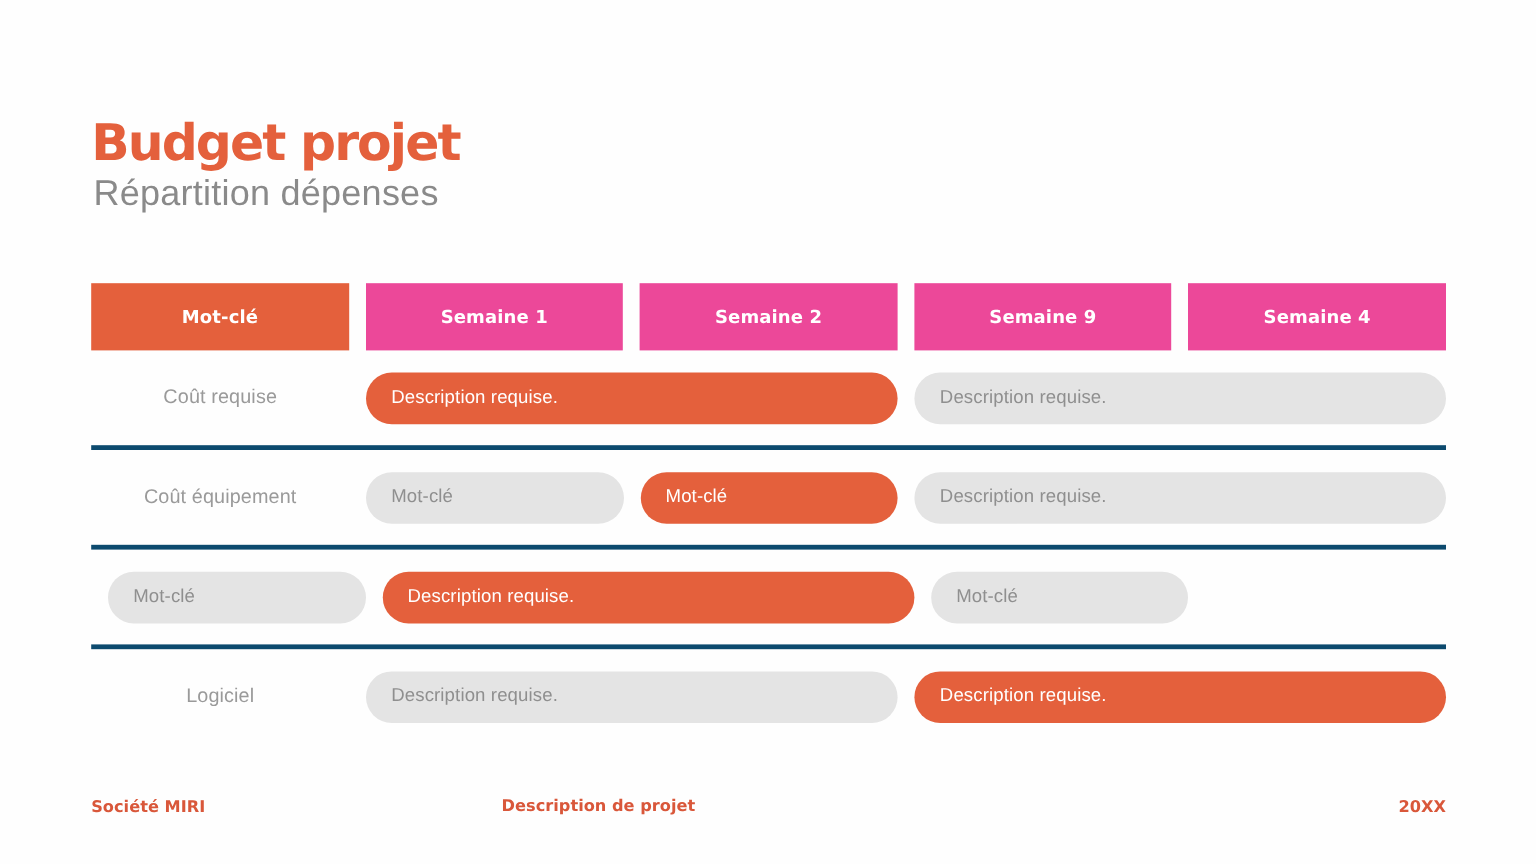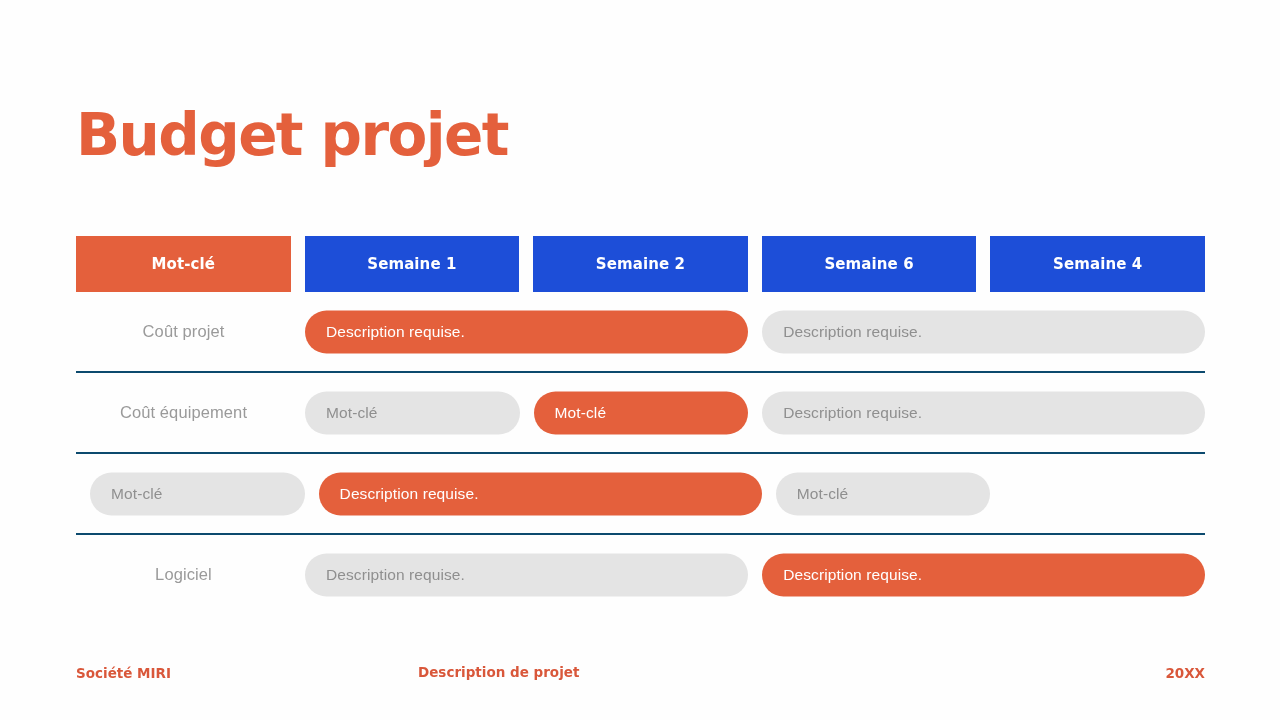--- a/index.html
+++ b/index.html
@@ -24,24 +24,24 @@
   .title-block {
     position: absolute;
     left: 76px;
     top: 86px;
     width: 700px;
     height: 110px;
   }
   .slide-title {
     position: absolute;
     left: 0;
-    top: 16px;
+    top: 0;
     margin: 0;
     font-family: "DejaVu Sans", sans-serif;
-    font-size: 58px;
+    font-size: 42px;
     line-height: 66px;
     font-weight: 700;
     letter-spacing: -1.6px;
     color: #E4603C;
     white-space: nowrap;
   }
   .slide-subtitle {
     position: absolute;
     left: 2px;
     top: 58px;
@@ -71,38 +71,38 @@
   .header-cell {
     flex: 1 1 0;
     display: flex;
     align-items: center;
     justify-content: center;
     color: #ffffff;
     font-family: "DejaVu Sans", sans-serif;
     font-size: 15px;
     font-weight: 700;
     letter-spacing: 0.1px;
-    background: #1d4ed8;
+    background: #ec4899;
   }
   .header-cell.key-col {
     background: #E4603C;
     flex: 1 1 0;
   }
 
   .body-rows {
     margin-top: 0px;
   }
   .row {
     position: relative;
     display: flex;
     align-items: center;
     height: 79px;
   }
   .row + .row {
-    border-top: 2px solid #0c4a6e;
+    border-top: 4px solid #0c4a6e;
   }
   .row-label {
     width: 215px;
     flex: 0 0 215px;
     text-align: center;
     color: #9a9a9a;
     font-size: 16.5px;
     font-weight: 400;
     letter-spacing: 0.1px;
   }
@@ -150,36 +150,37 @@
   .footer-center { position: absolute; left: 342px; top: 2px; }
   .footer-right  { position: absolute; right: 0;  top: 3px; }
 </style>
 </head>
 <body>
 
 <div class="slide">
 
   <div class="title-block">
     <h1 class="slide-title">Budget projet</h1>
+    <div class="slide-subtitle">Répartition dépenses</div>
   </div>
 
   <div class="table">
 
     <div class="header-row">
       <div class="header-cell key-col">Mot-clé</div>
       <div class="header-cell">Semaine 1</div>
       <div class="header-cell">Semaine 2</div>
-      <div class="header-cell">Semaine 6</div>
+      <div class="header-cell">Semaine 9</div>
       <div class="header-cell">Semaine 4</div>
     </div>
 
     <div class="body-rows">
 
       <div class="row">
-        <div class="row-label">Coût projet</div>
+        <div class="row-label">Coût requise</div>
         <div class="cells">
           <div class="pill filled" style="left: 14px; width: 443.2px;">Description requise.</div>
           <div class="pill empty" style="left: 471.2px; width: 443.2px;">Description requise.</div>
         </div>
       </div>
 
       <div class="row">
         <div class="row-label">Coût équipement</div>
         <div class="cells">
           <div class="pill empty" style="left: 14px; width: 214.6px;">Mot-clé</div>

